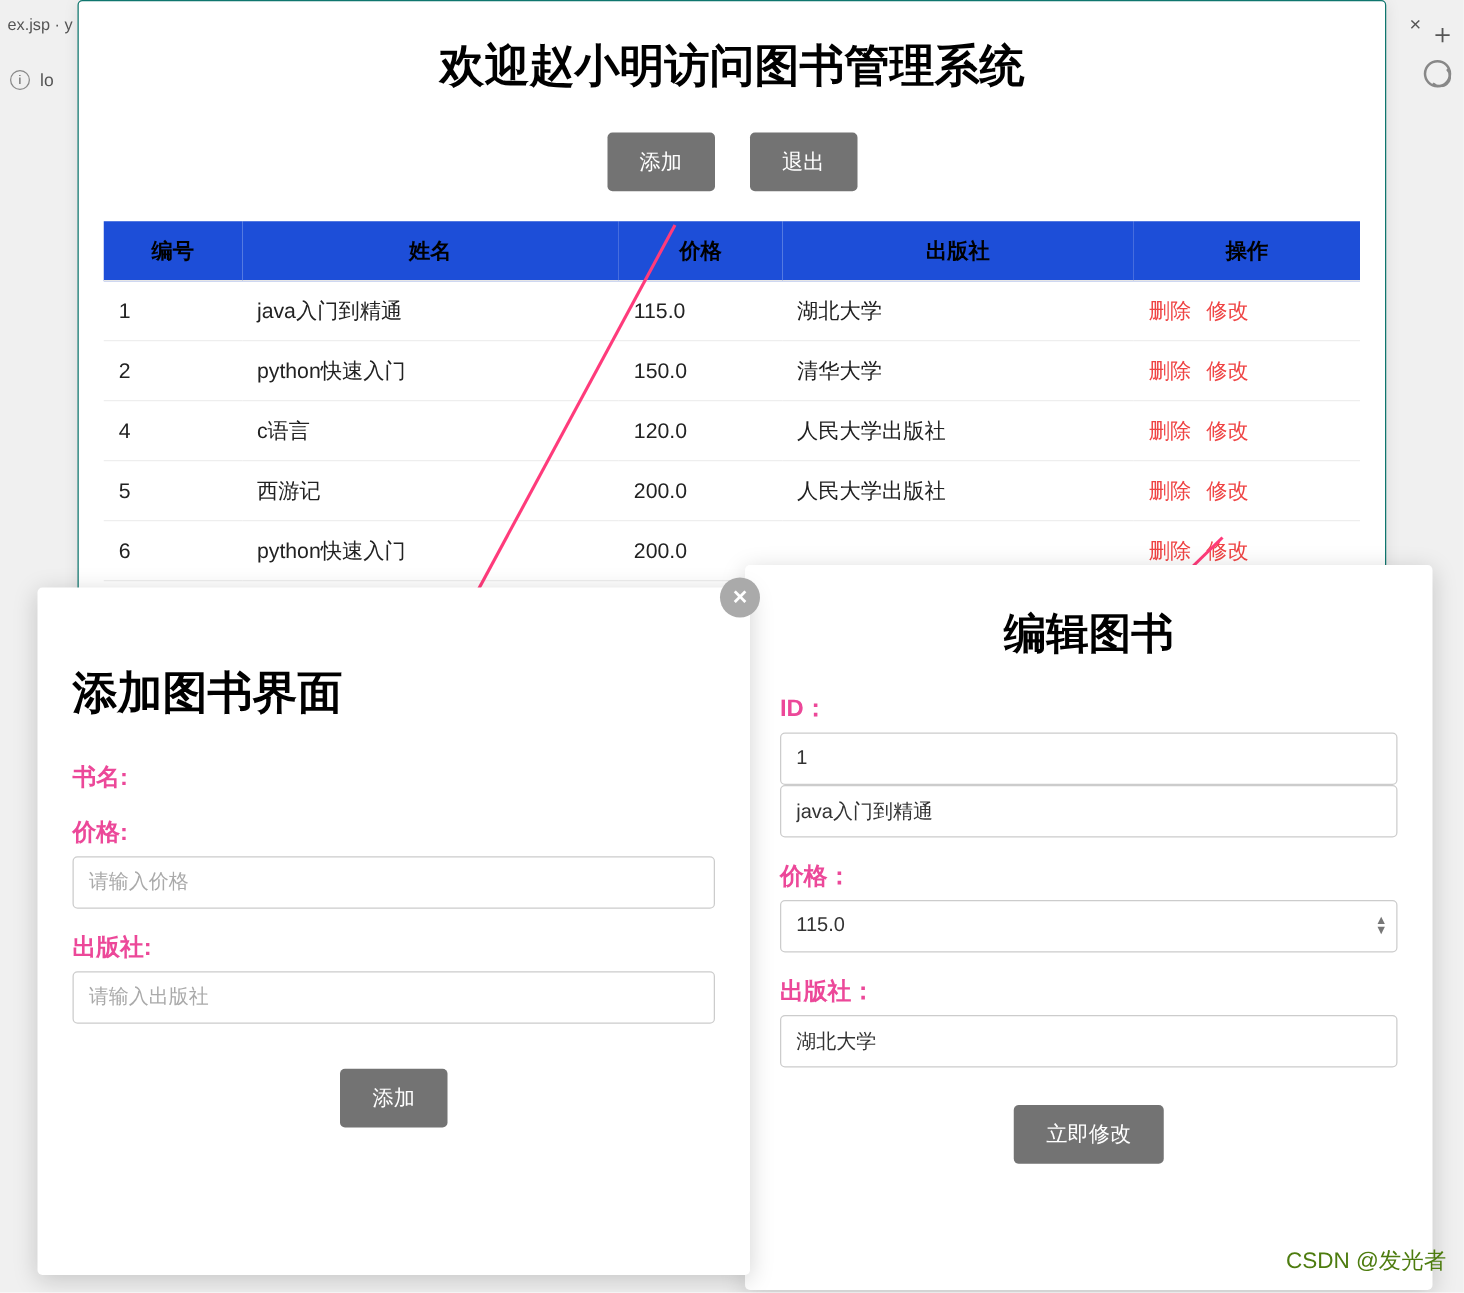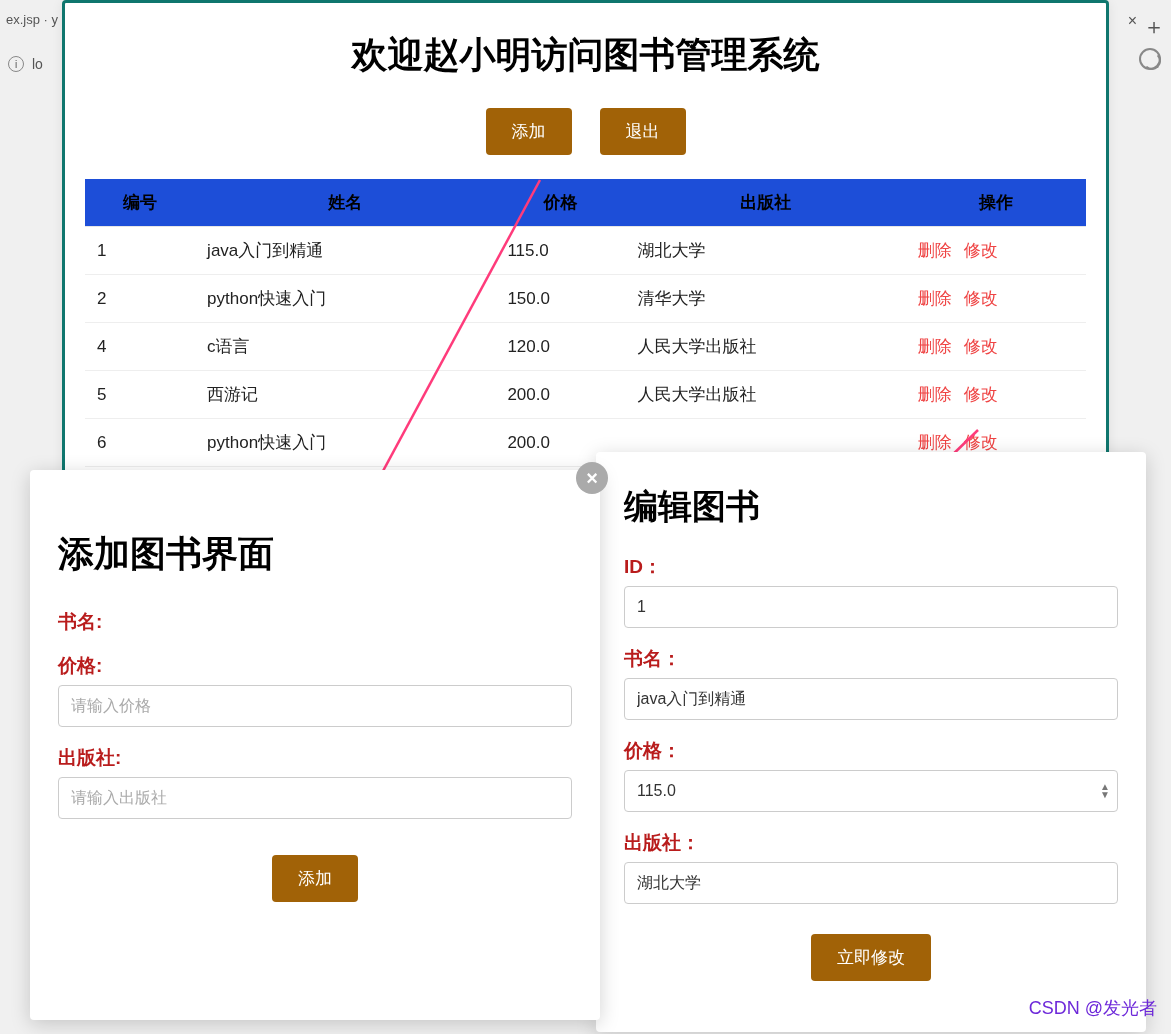--- a/index.html
+++ b/index.html
@@ -29,38 +29,38 @@
   }
   .chrome-url-row .info { width:16px; height:16px; border:1px solid #888; border-radius:50%; display:inline-flex; align-items:center; justify-content:center; font-size:10px; margin-right:8px; }
   .chrome-edge { position:absolute; top:48px; right:10px; width:22px; height:22px; border:2px solid #888; border-radius:50%; }
   .chrome-edge::after { content:""; position:absolute; width:14px; height:14px; border:2px solid #888; border-radius:50%; top:2px; left:2px; border-top-color:transparent; border-left-color:transparent;}
 
   
   .main-panel {
     position: absolute;
     top: 0; left: 62px; right: 62px; height: 640px;
     background: #fff;
-    border: 3px solid #0f766e;
+    border: 1px solid #0f766e;
     border-radius: 4px;
     box-shadow: 0 2px 12px rgba(0,0,0,0.08);
     padding-top: 28px;
   }
   .main-title {
     text-align: center;
     font-size: 36px;
     font-weight: 700;
     color: #000;
     margin: 0;
   }
   .main-actions {
     display: flex; justify-content: center; gap: 28px;
     margin-top: 28px; margin-bottom: 24px;
   }
   .btn {
-    background: #a16207;
+    background: #737373;
     color: #fff;
     border: none;
     padding: 12px 26px;
     font-size: 17px;
     border-radius: 4px;
     cursor: pointer;
     font-family: inherit;
   }
 
   table {
@@ -115,21 +115,21 @@
     transform: translate(6px,-6px);
     cursor: pointer;
   }
   .add-title {
     text-align: left;
     font-size: 36px;
     font-weight: 700;
     margin: 60px 0 30px 0;
   }
   .form-label {
-    font-size: 19px; font-weight: 700; color: #b91c1c;
+    font-size: 19px; font-weight: 700; color: #ec4899;
     margin-top: 18px; margin-bottom: 6px;
   }
   .form-input {
     width: 100%;
     height: 42px;
     border: 1px solid #ccc;
     border-radius: 4px;
     padding: 0 12px;
     font-size: 16px;
     font-family: inherit;
@@ -143,35 +143,36 @@
     position: absolute;
     top: 452px; left: 596px;
     width: 550px; height: 580px;
     background: #fff;
     border-radius: 4px;
     box-shadow: 0 4px 20px rgba(0,0,0,0.18);
     padding: 20px 28px;
     z-index: 9;
   }
   .edit-title {
+    text-align: center;
     font-size: 34px;
     font-weight: 700;
     margin: 12px 0 24px 0;
   }
   .num-wrap { position: relative; }
   .num-spin {
     position: absolute; right: 8px; top: 50%; transform: translateY(-50%);
     display: flex; flex-direction: column; line-height: 8px; color: #777; font-size: 10px;
     user-select: none; cursor: pointer;
   }
   .edit-actions { text-align: center; margin-top: 30px; }
 
   .watermark {
     position: absolute; bottom: 14px; right: 14px;
-    color: #6d28d9; font-size: 18px; z-index: 20;
+    color: #4d7c0f; font-size: 18px; z-index: 20;
     pointer-events: none;
   }
 </style>
 </head>
 <body>
 
 <div class="chrome-tab">
   <span>ex.jsp · y</span>
 </div>
 <div class="chrome-close">×</div>
@@ -272,21 +273,20 @@
     <button class="btn">添加</button>
   </div>
 </div>
 
 <div class="edit-card">
   <h2 class="edit-title">编辑图书</h2>
 
   <div class="form-label">ID：</div>
   <input class="form-input" value="1" style="">
 
-  <div class="form-label">书名：</div>
   <input class="form-input" value="java入门到精通" style="">
 
   <div class="form-label">价格：</div>
   <div class="num-wrap">
     <input class="form-input" value="115.0" style="">
     <div class="num-spin">
         <span>▲</span>
         <span>▼</span>
       </div>
   </div>

